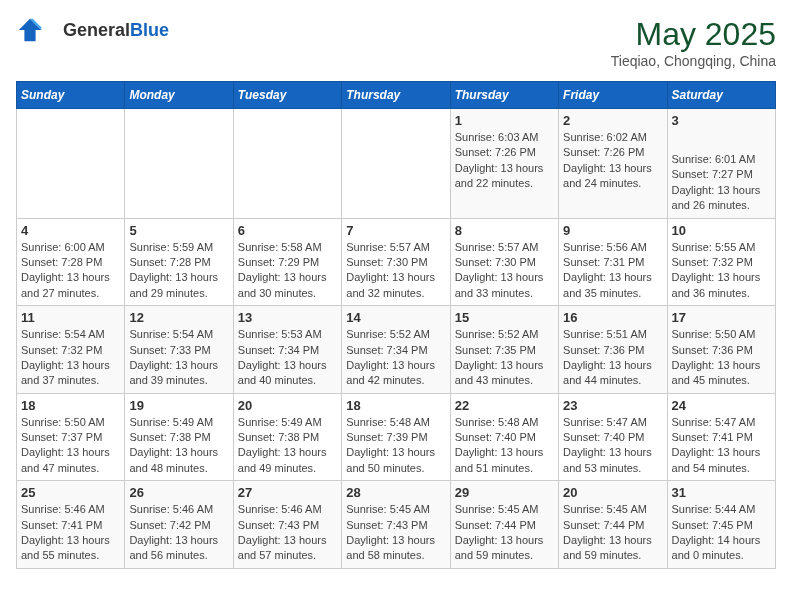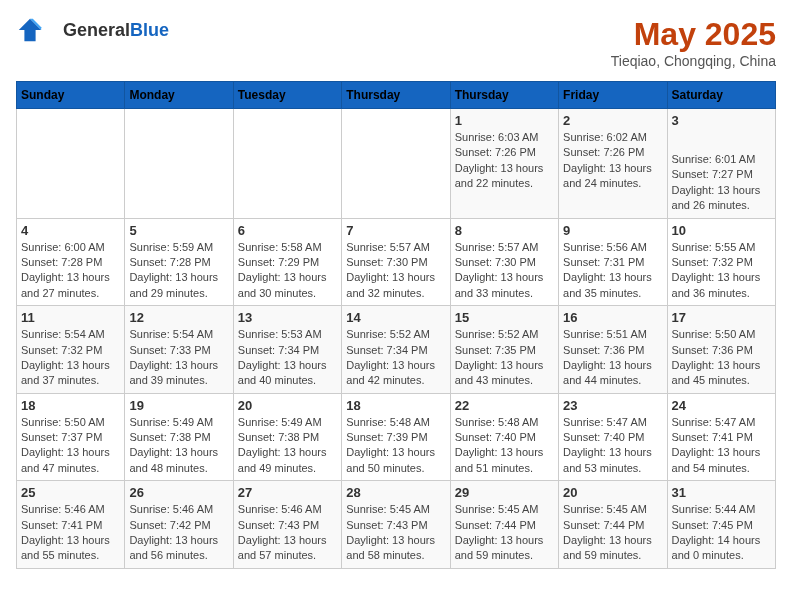--- a/index.html
+++ b/index.html
@@ -23,39 +23,40 @@
     }
     .logo-icon {
       width: 28px;
       height: 28px;
     }
     .title-block {
       text-align: right;
     }
     .month-year {
       font-size: 32px;
-      font-weight: bold;
-      color: #c2410c;
+      font-weight: normal;
+      color: #14532d;
     }
     .location {
       font-size: 14px;
       color: #555;
     }
     table {
       width: 100%;
       border-collapse: collapse;
       font-size: 11px;
     }
     thead th {
       background-color: #1565c0;
-      color: #000000;
+      color: #ffffff;
       padding: 6px 4px;
       text-align: left;
       font-size: 12px;
       border: 1px solid #1155a0;
+      font-style: italic;
     }
     tbody td {
       border: 1px solid #ccc;
       vertical-align: top;
       padding: 4px;
       height: 85px;
       background: #fff;
     }
     tbody tr:nth-child(odd) td {
       background: #f9f9f9;

